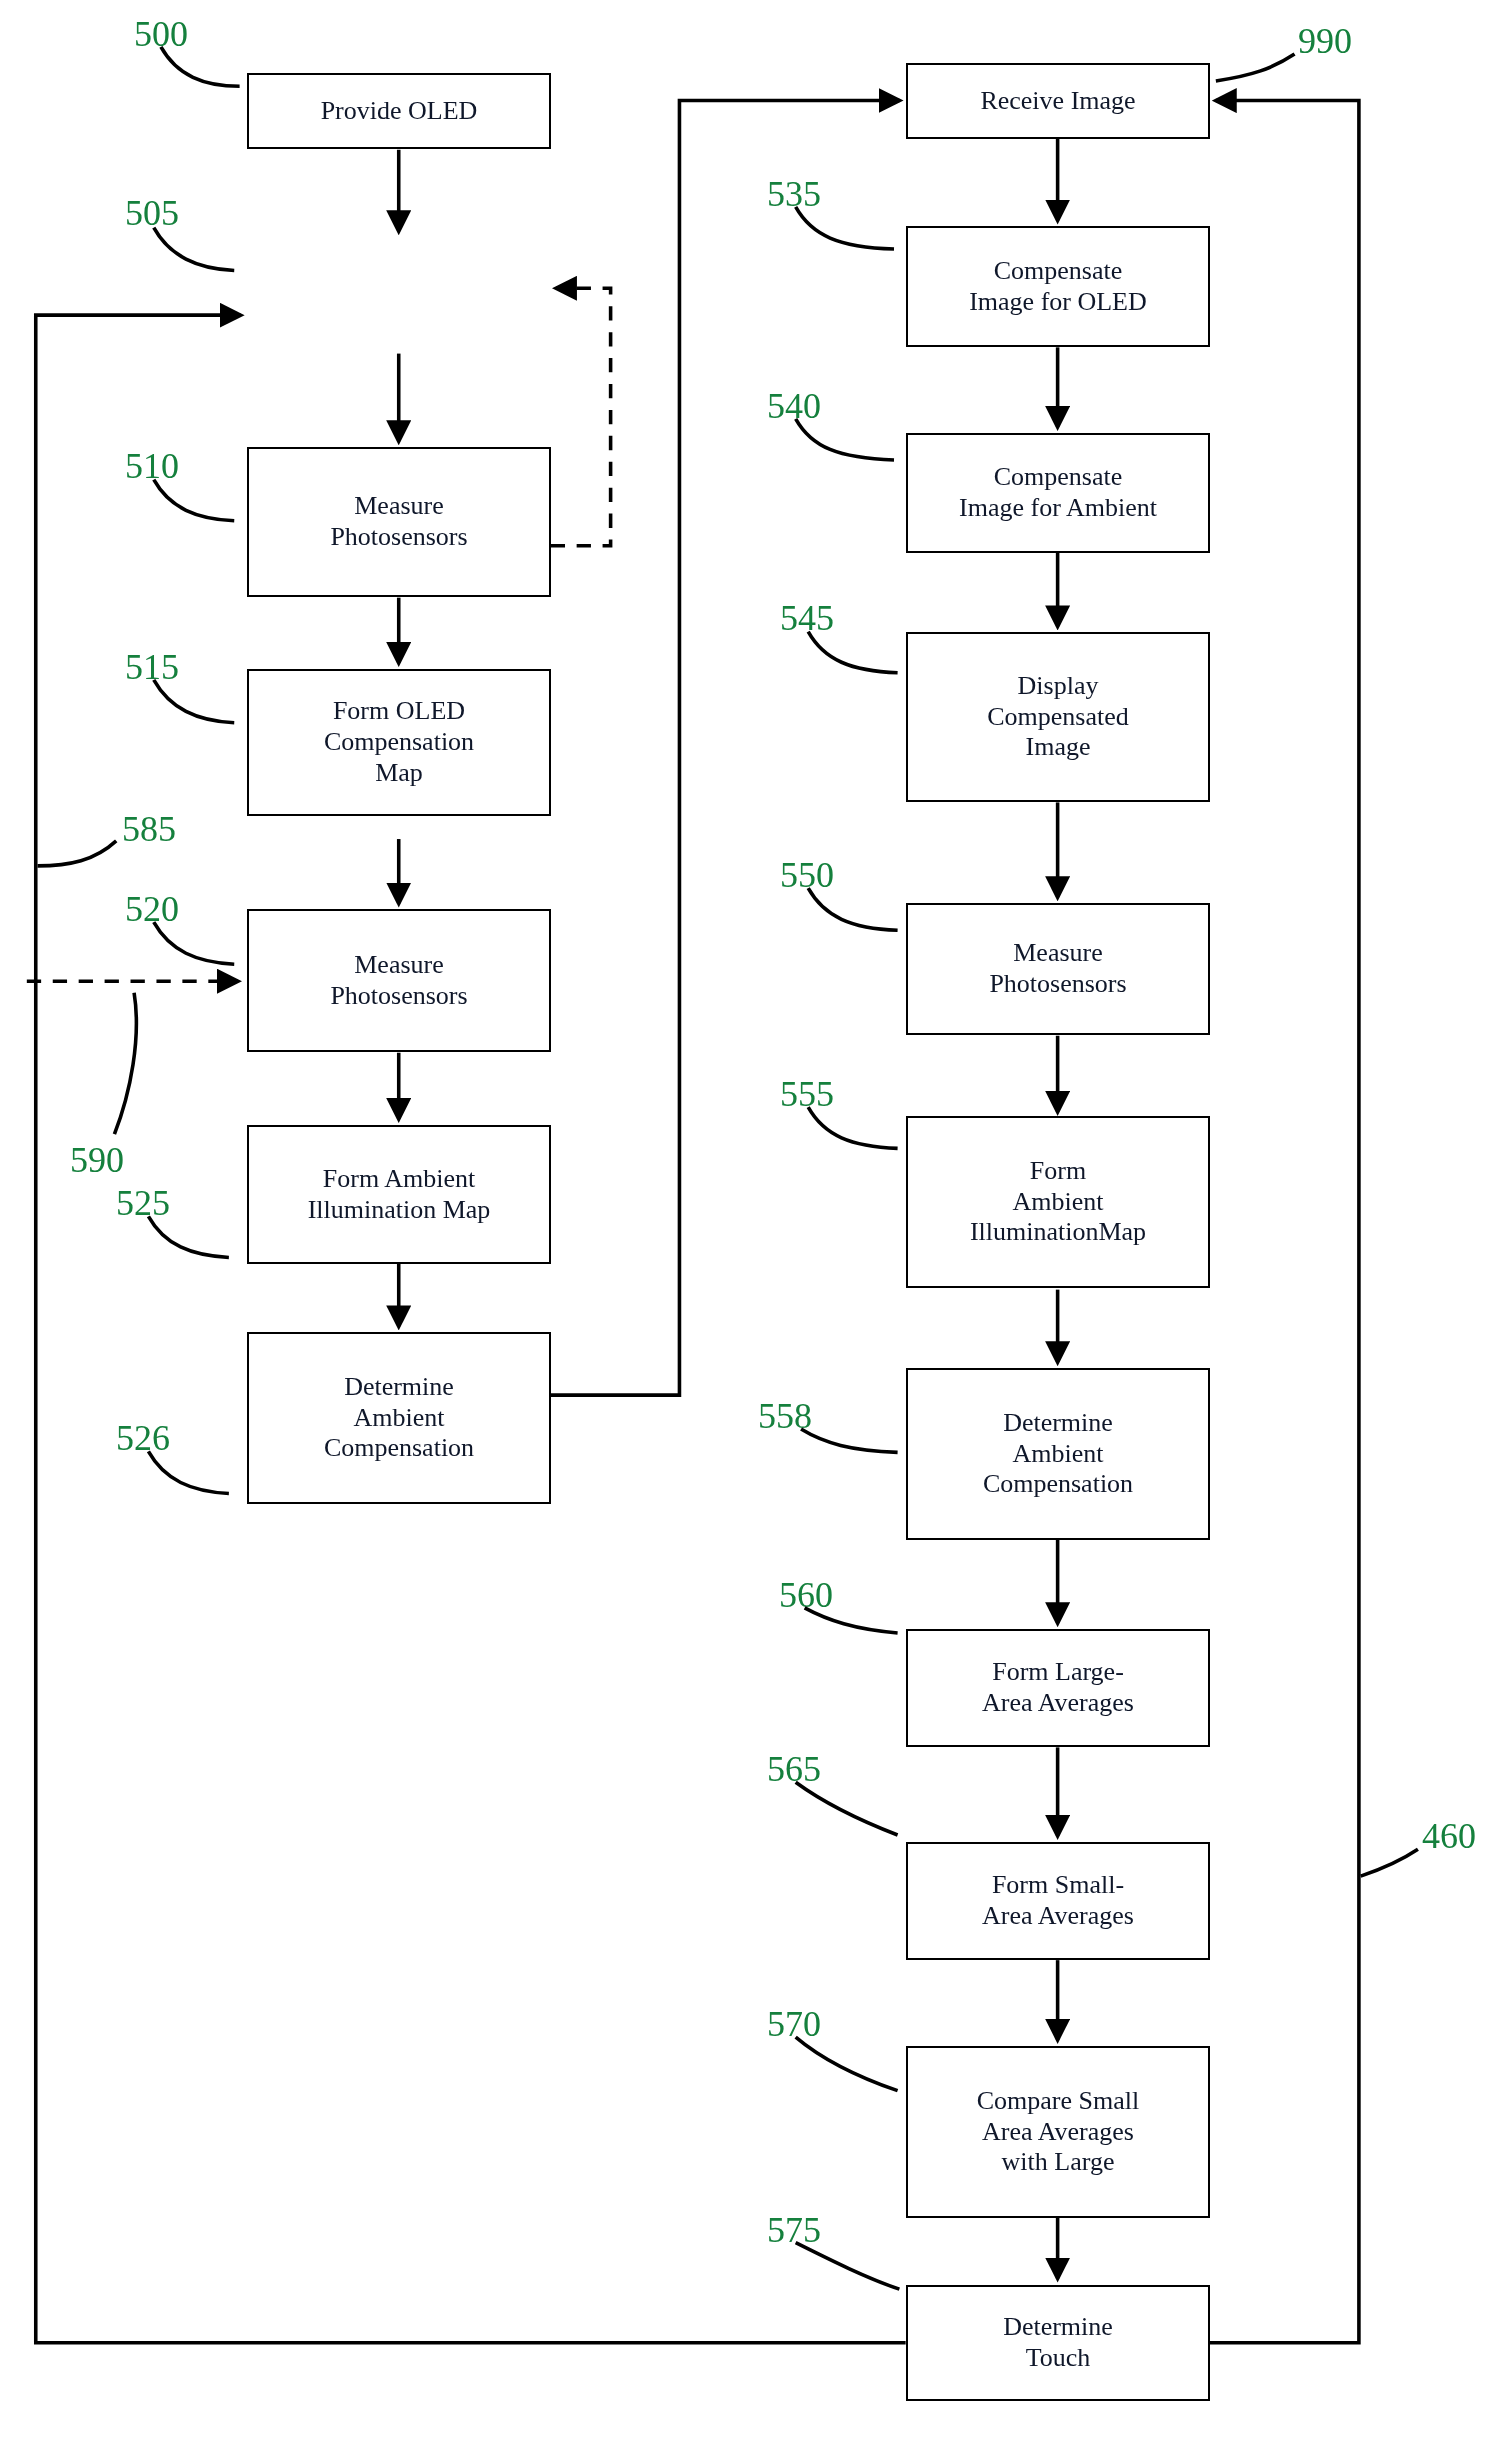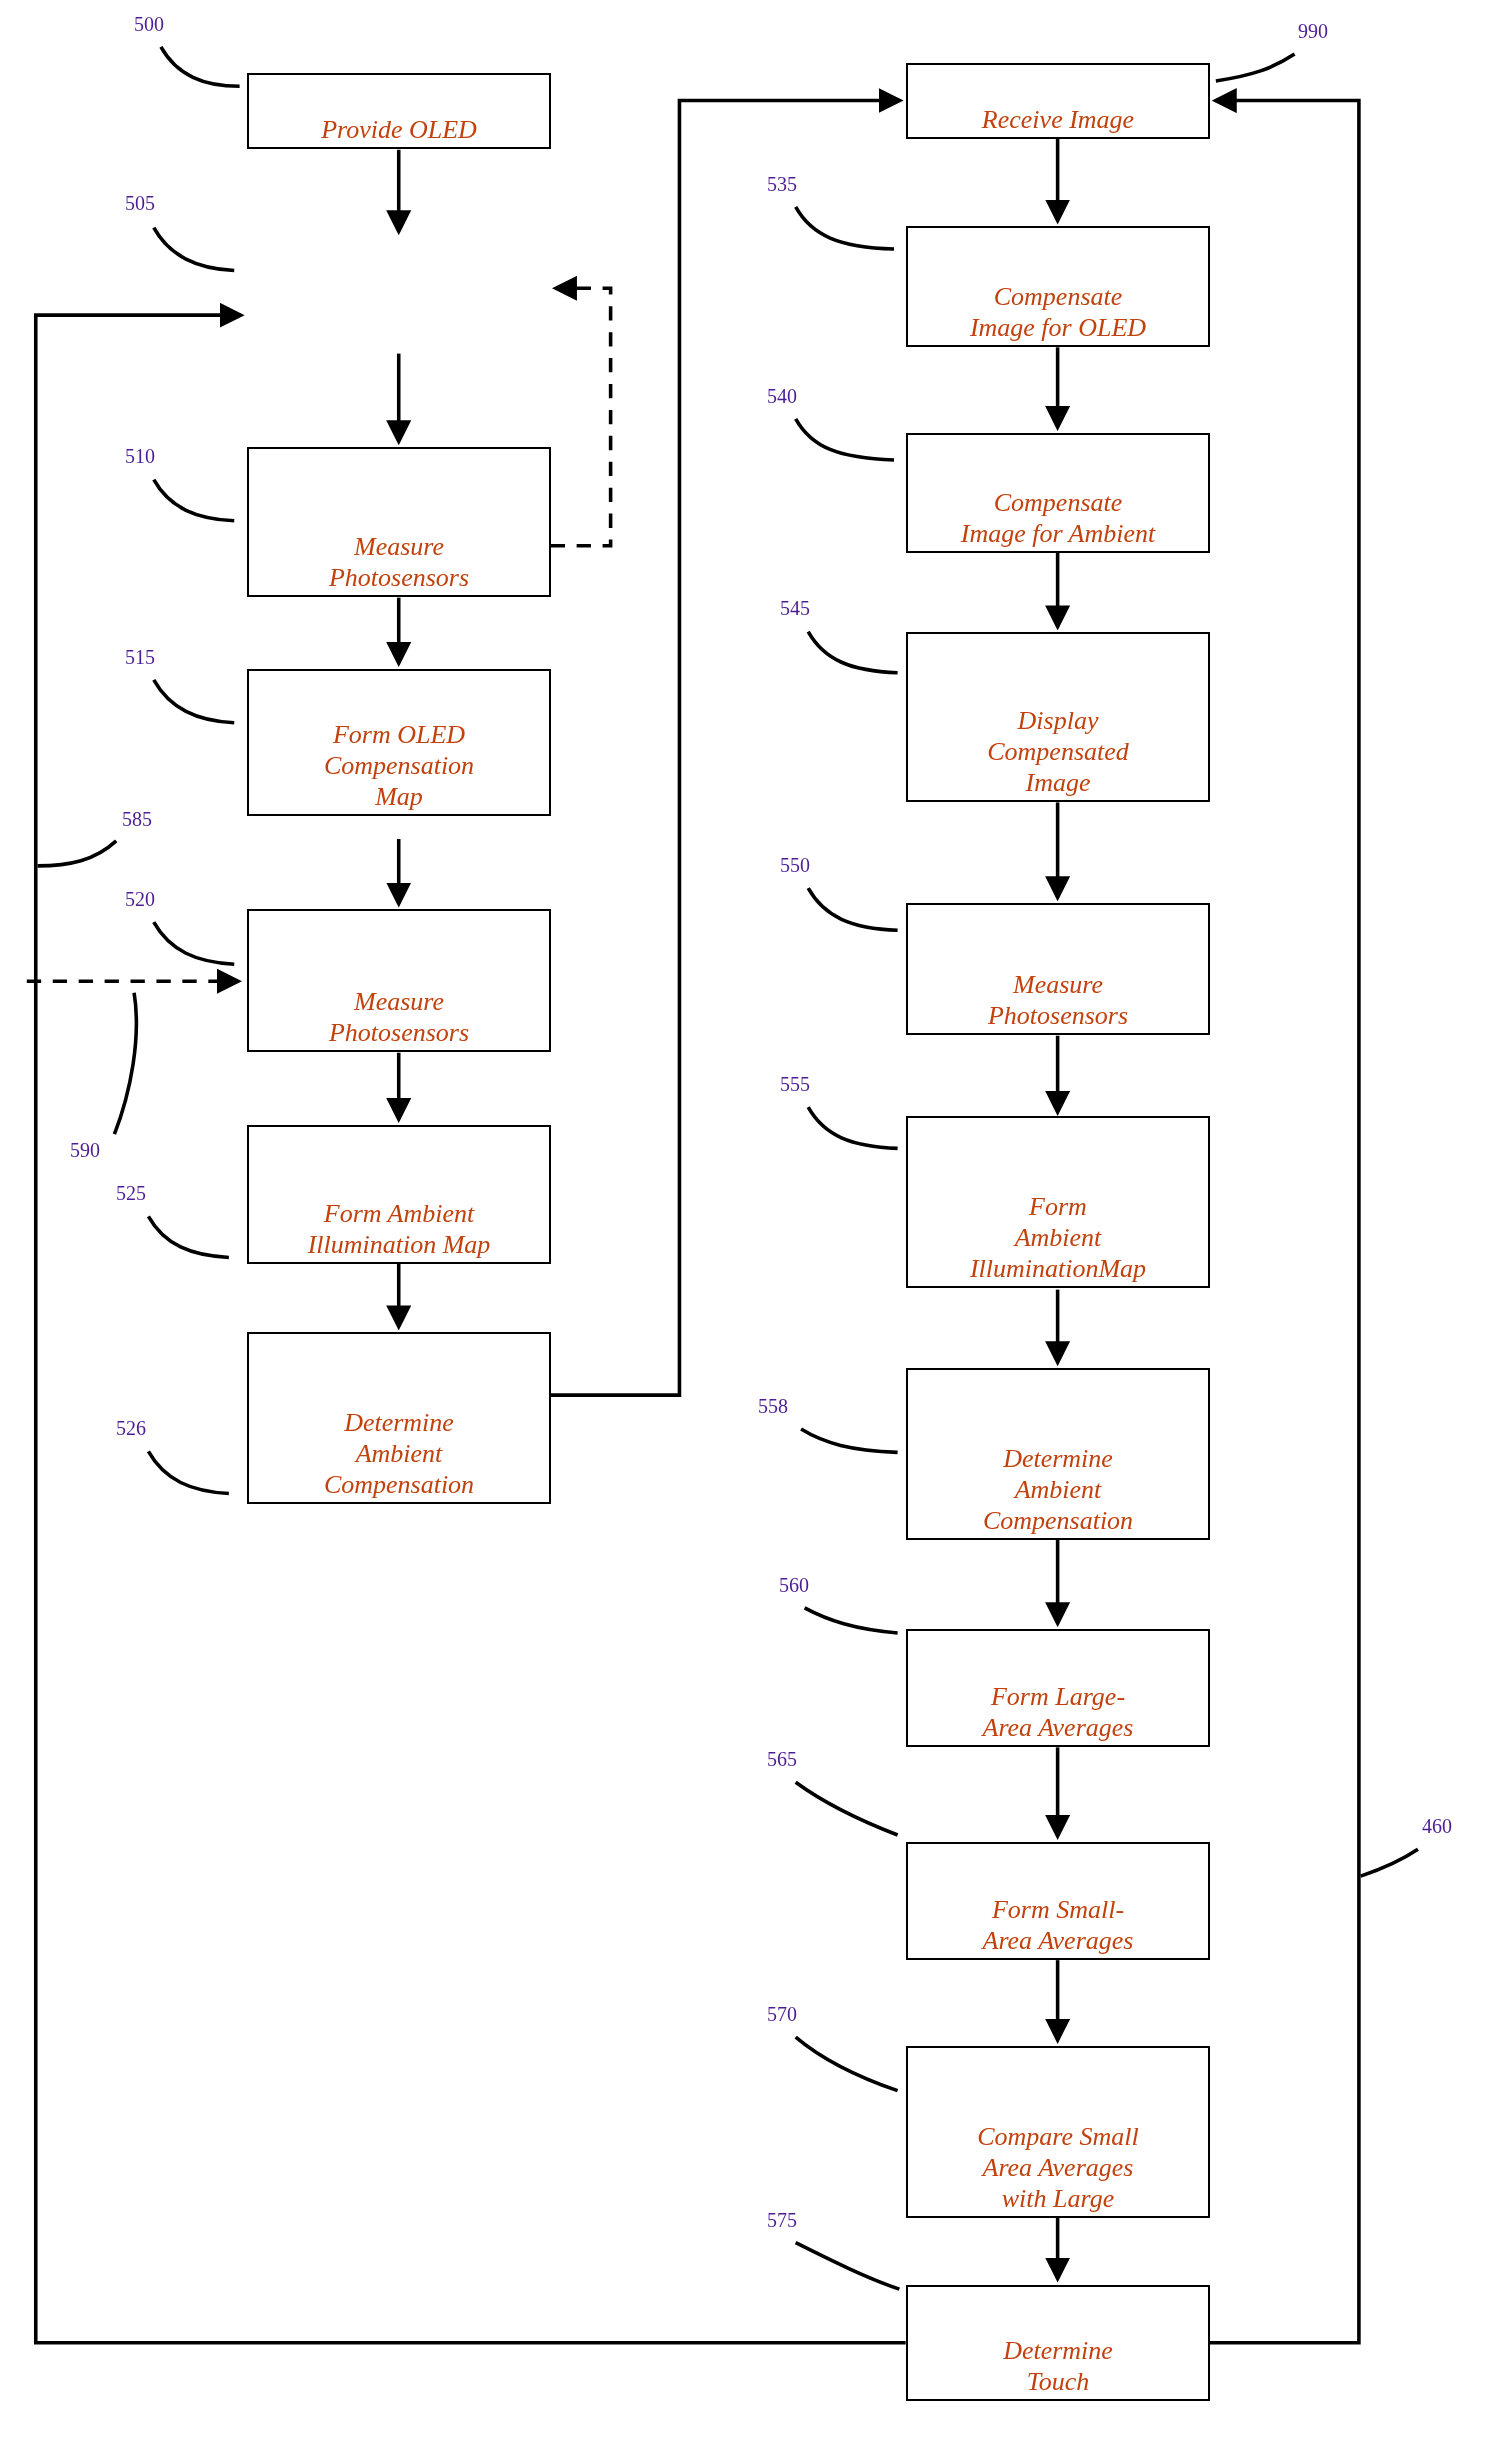--- a/index.html
+++ b/index.html
@@ -14,38 +14,37 @@
     background: #ffffff;
     font-family: "Liberation Serif", serif;
     overflow: hidden;
   }
   .node {
     position: absolute;
     border: 2.7px solid #000000;
     background: #ffffff;
     box-sizing: border-box;
     display: flex;
-    align-items: flex-end;
+    align-items: center;
     justify-content: center;
     text-align: center;
     line-height: 1.18;
     font-size: 26px;
-    color: #c2410c;
+    color: #0f172a;
     padding: 1.8px 3.6px;
-    font-style: italic;
   }
   .node span {
     display: block;
     width: 100%;
     white-space: pre-line;
   }
   .ref {
     position: absolute;
-    font-size: 20px;
-    color: #4c1d95;
+    font-size: 36px;
+    color: #15803d;
     white-space: nowrap;
   }
   svg.overlay {
     position: absolute;
     left: 0;
     top: 0;
     width: 1510px;
     height: 2438px;
     pointer-events: none;
   }

